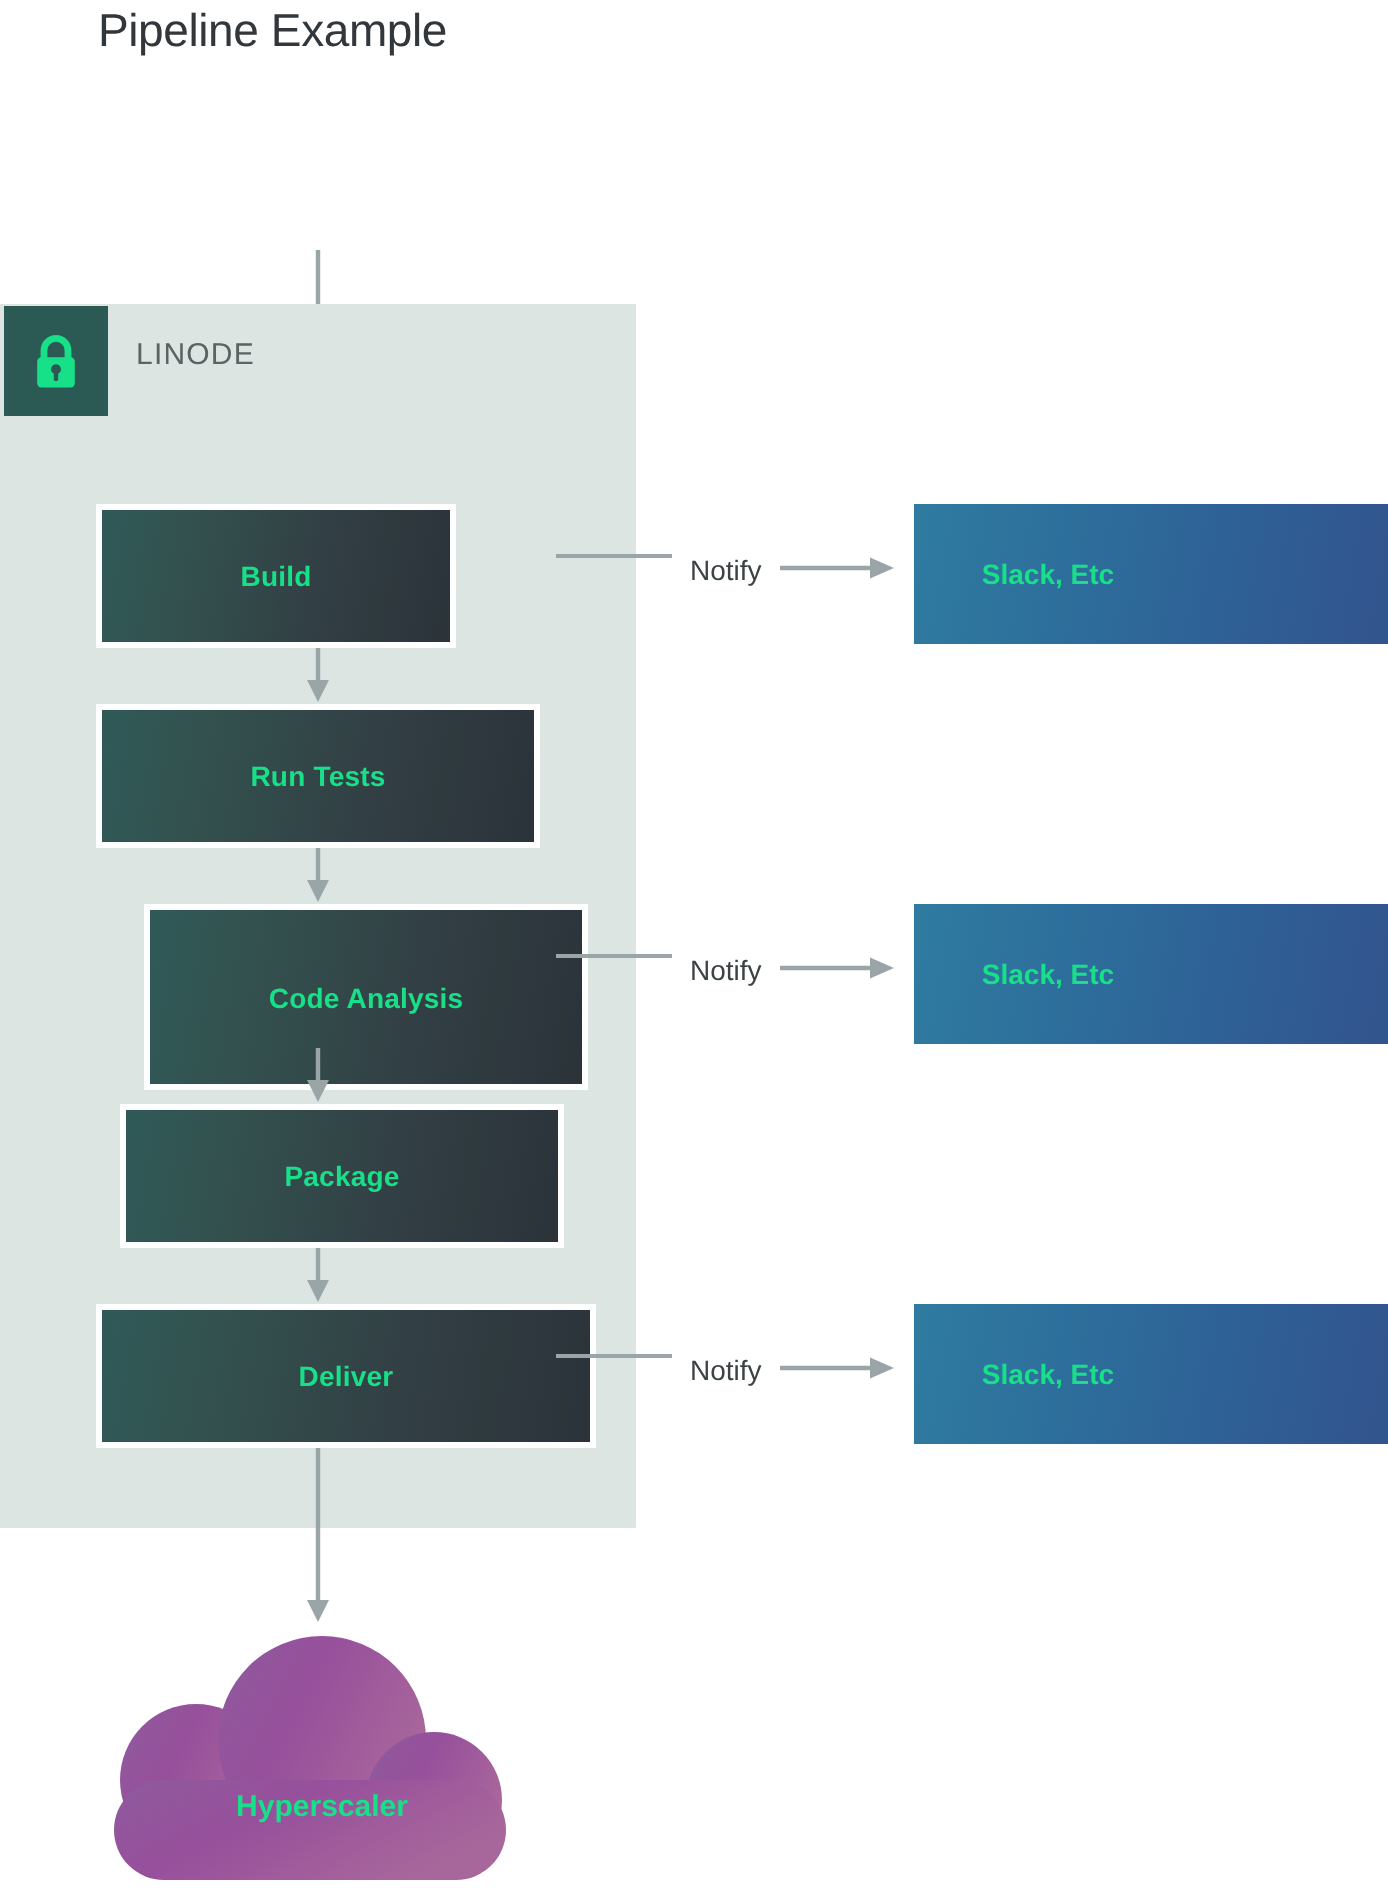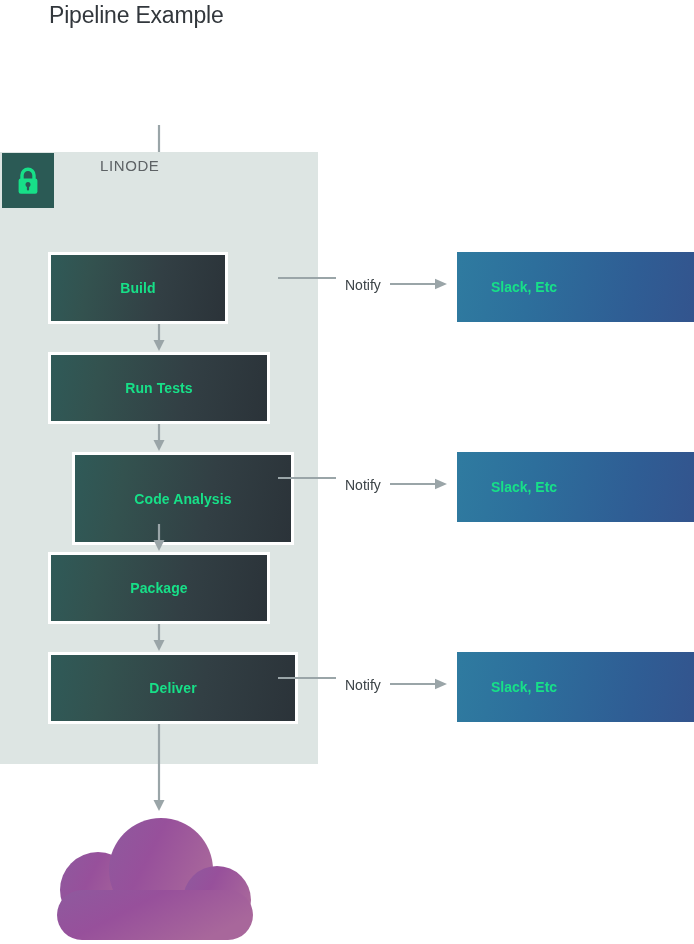--- a/index.html
+++ b/index.html
@@ -50,27 +50,26 @@
     height: 55px;
     background: #2b5a55;
     display: flex;
     align-items: center;
     justify-content: center;
   }
 
   #linode-label {
     position: absolute;
     left: 68px;
-    top: 156px;
+    top: 168px;
     font-size: 15px;
     color: #5d6265;
     letter-spacing: 0.6px;
     line-height: 20px;
     white-space: nowrap;
-    margin-left: 32px;
   }
 
   
   .stage-box {
     position: absolute;
     background: linear-gradient(100deg, #2f5a58 0%, #33524f 22%, #323f44 62%, #2b3339 100%);
     display: flex;
     align-items: center;
     justify-content: center;
   }
@@ -232,21 +231,21 @@
     <svg class="notify-arrow-svg" width="58" height="14" viewBox="0 0 58 14">
       <line x1="0" y1="7" x2="47" y2="7" stroke="#9aa5a8" stroke-width="2.2"></line>
       <polygon points="57,7 45,1.8 45,12.2" fill="#9aa5a8"></polygon>
     </svg>
   </div>
 
   <div class="notify-box" style="left:457px; top:452px; width:252px; height:70px;">
     <span class="notify-box-label" style="margin-right:118px;">Slack, Etc</span>
   </div>
 
-  <div class="stage-box bordered" style="left:48px; top:552px; width:222px; height:72px;align-items:center;">
+  <div class="stage-box bordered" style="left:60px; top:552px; width:222px; height:72px;align-items:center;">
     <span class="stage-label">Package</span>
   </div>
 
   <div class="v-connector" style="left:152px; top:624px; height:28px;">
     <svg width="14" height="28" viewBox="0 0 14 28">
       <line x1="7" y1="0" x2="7" y2="18" stroke="#9aa5a8" stroke-width="2.2"></line>
       <polygon points="7,27 1.5,16 12.5,16" fill="#9aa5a8"></polygon>
     </svg>
   </div>
 
@@ -283,15 +282,16 @@
           <stop offset="100%" stop-color="#a8679b"></stop>
         </linearGradient>
       </defs>
       <g fill="url(#cloudGrad)">
         <circle cx="77" cy="72" r="38"></circle>
         <circle cx="140" cy="52" r="52"></circle>
         <circle cx="196" cy="82" r="34"></circle>
         <rect x="36" y="72" width="196" height="50" rx="25"></rect>
       </g>
     </svg>
+    <div id="cloud-label">Hyperscaler</div>
   </div>
 
 </div>
 
 </body></html>

